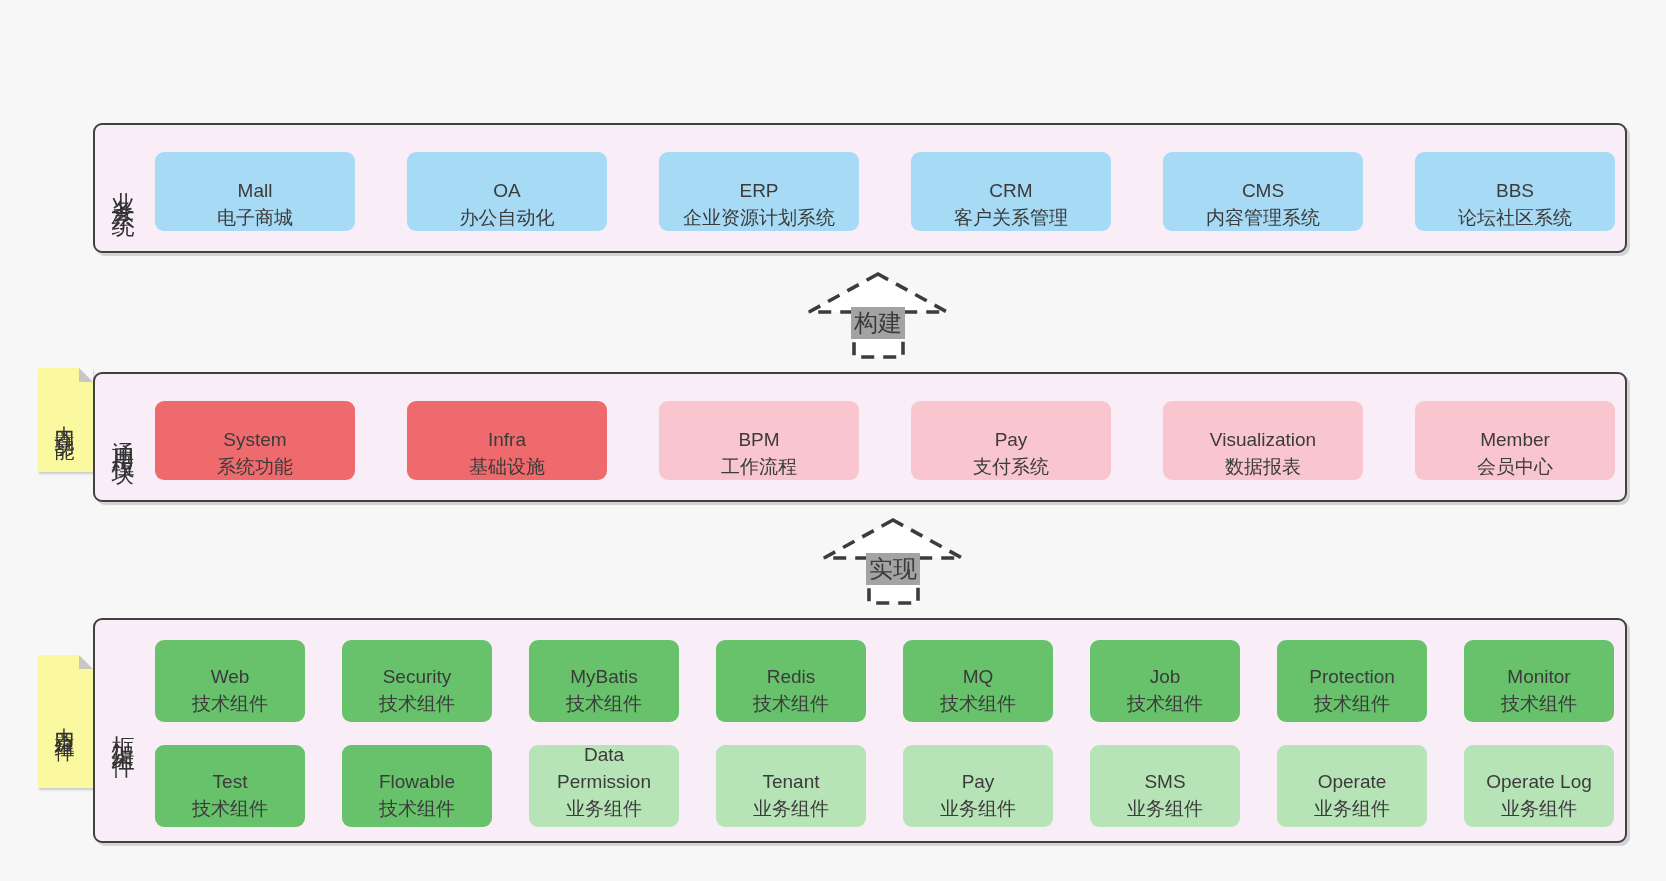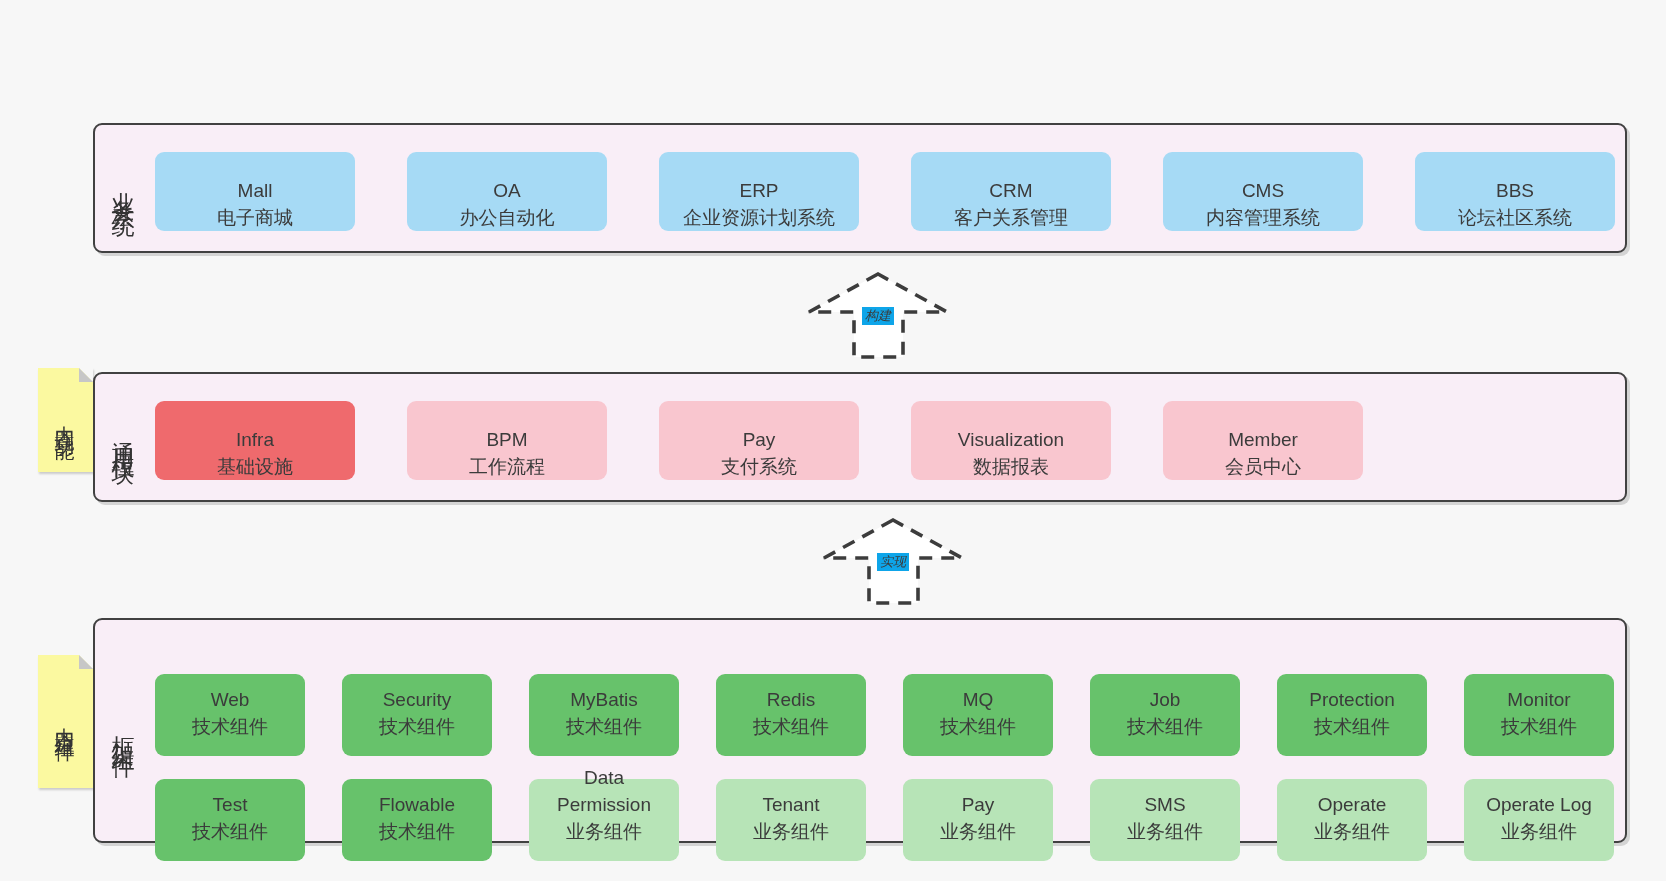--- a/index.html
+++ b/index.html
@@ -18,21 +18,21 @@
     font-size:23px;letter-spacing:7px;color:#333;
   }
   .boxes{position:absolute;display:flex;}
   .boxes.g52{gap:52px;left:60px;}
   .boxes.g37{gap:37px;left:60px;}
   .box{
     border-radius:9px;display:flex;flex-direction:column;align-items:center;justify-content:flex-end;
     text-align:center;font-size:19px;line-height:27px;box-sizing:border-box;
   }
   .box.w200{width:200px;height:79px;padding:0 8px;}
-  .box.w150{width:150px;height:82px;padding:16px 18px;margin-top:34px;}
+  .box.w150{width:150px;height:82px;padding:5px 18px;}
   .blue{background:#a6daf5;}
   .red{background:#ef6a6d;}
   .pink{background:#f9c6cf;}
   .green{background:#67c26b;}
   .green-light{background:#b7e4b7;}
   .sticky{
     position:absolute;left:38px;width:55px;background:#fbf9a0;
     display:flex;align-items:center;justify-content:center;
     writing-mode:vertical-rl;text-orientation:upright;
     font-size:20px;letter-spacing:5px;color:#333;
@@ -43,21 +43,21 @@
     border-top:14px solid #f7f7f7;border-left:14px solid transparent;
   }
   .sticky::after{ 
     content:"";position:absolute;top:0;right:0;width:0;height:0;
     border-bottom:14px solid #c7c7c7;border-right:14px solid transparent;
   }
   .arrow{position:absolute;}
   .arrow svg{display:block;}
   .arrow-label{
     position:absolute;left:50%;top:36px;transform:translateX(-50%);
-    background:#0ea5e9;font-size:13px;padding:0 3px;white-space:nowrap;color:#3b3b3b;font-style:italic;
+    background:#a3a3a3;font-size:24px;padding:0 3px;white-space:nowrap;color:#3b3b3b;
   }
   .t,.s{display:block;}
 </style>
 </head>
 <body>
 
 <div class="canvas">
 
   <div class="section" style="left:93px;top:123px;width:1534px;height:130px;">
     <div class="vlabel">业务系统</div>
@@ -95,20 +95,24 @@
     </svg>
     <div class="arrow-label">构建</div>
   </div>
 
   <div class="sticky" style="top:368px;height:104px;">内置功能</div>
 
   <div class="section" style="left:93px;top:372px;width:1534px;height:130px;">
     <div class="vlabel">通用模块</div>
     <div class="boxes g52" style="top:27px;">
       <div class="box w200 red">
+        <span class="t">System</span>
+        <span class="s">系统功能</span>
+      </div>
+      <div class="box w200 red">
         <span class="t">Infra</span>
         <span class="s">基础设施</span>
       </div>
       <div class="box w200 pink">
         <span class="t">BPM</span>
         <span class="s">工作流程</span>
       </div>
       <div class="box w200 pink">
         <span class="t">Pay</span>
         <span class="s">支付系统</span>

